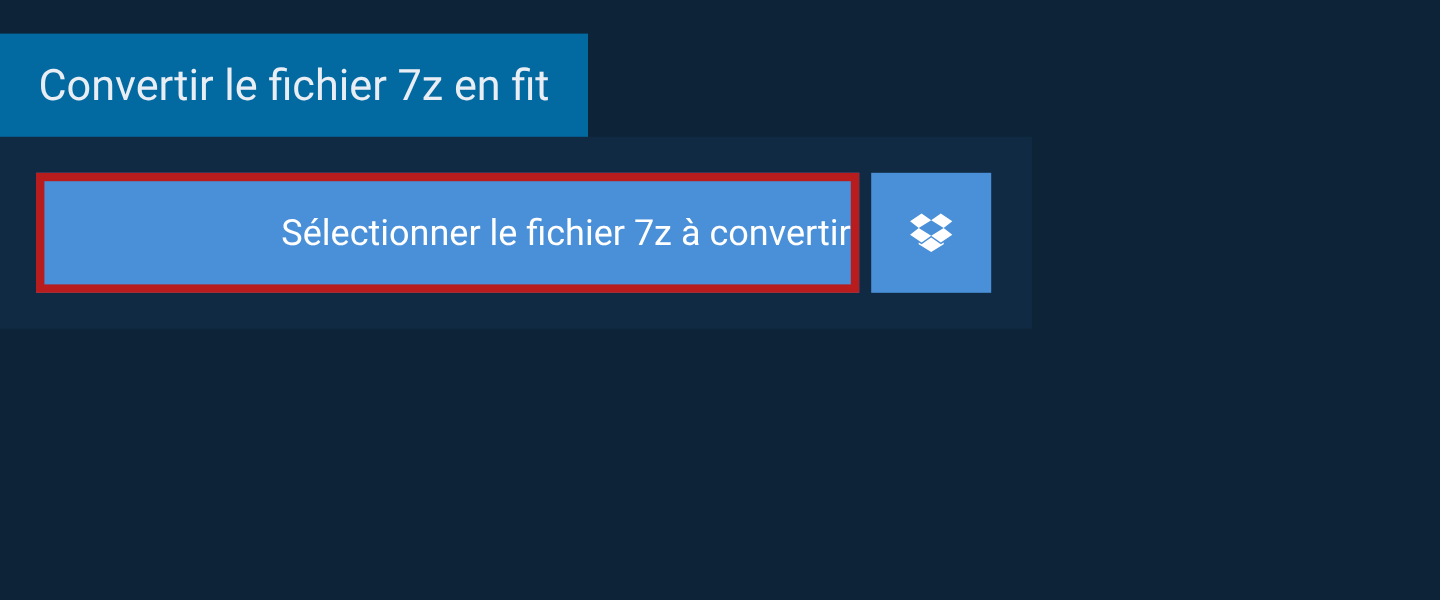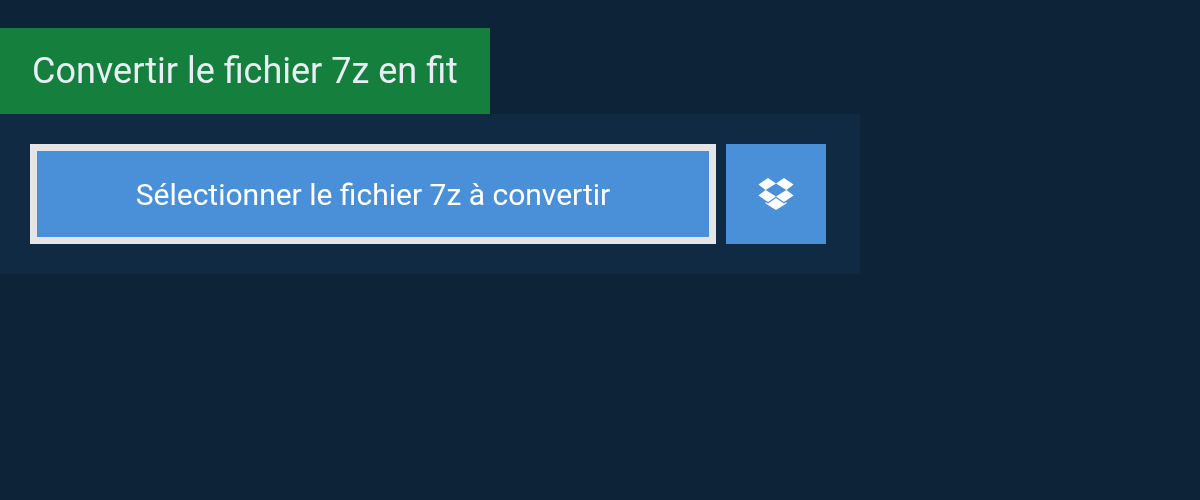--- a/index.html
+++ b/index.html
@@ -9,21 +9,21 @@
     }
     body {
       width: 1200px;
       height: 500px;
       background: #0d2438;
       font-family: -apple-system, BlinkMacSystemFont, "Segoe UI", Roboto, Helvetica, Arial, sans-serif;
       overflow: hidden;
     }
     .tab-container {
       display: inline-block;
-      background: #15803d;
+      background: #0369a1;
       padding: 22px 32px;
       margin-top: 28px;
       margin-left: 0;
     }
     .tab-title {
       color: #e8eef4;
       font-size: 36px;
       font-weight: 400;
     }
     .panel {
@@ -34,29 +34,29 @@
     }
     .button-row {
       display: flex;
       gap: 10px;
     }
     .select-button {
       flex: 0 0 auto;
       width: 686px;
       height: 100px;
       background: #4a90d9;
-      border: 7px solid #e5e5e5;
+      border: 7px solid #b91c1c;
       color: #ffffff;
       font-size: 30px;
       font-weight: 400;
       font-family: inherit;
       cursor: pointer;
       display: flex;
       align-items: center;
-      justify-content: center;
+      justify-content: flex-end;
     }
     .dropbox-button {
       flex: 0 0 auto;
       width: 100px;
       height: 100px;
       background: #4a90d9;
       border: none;
       cursor: pointer;
       display: flex;
       align-items: center;

